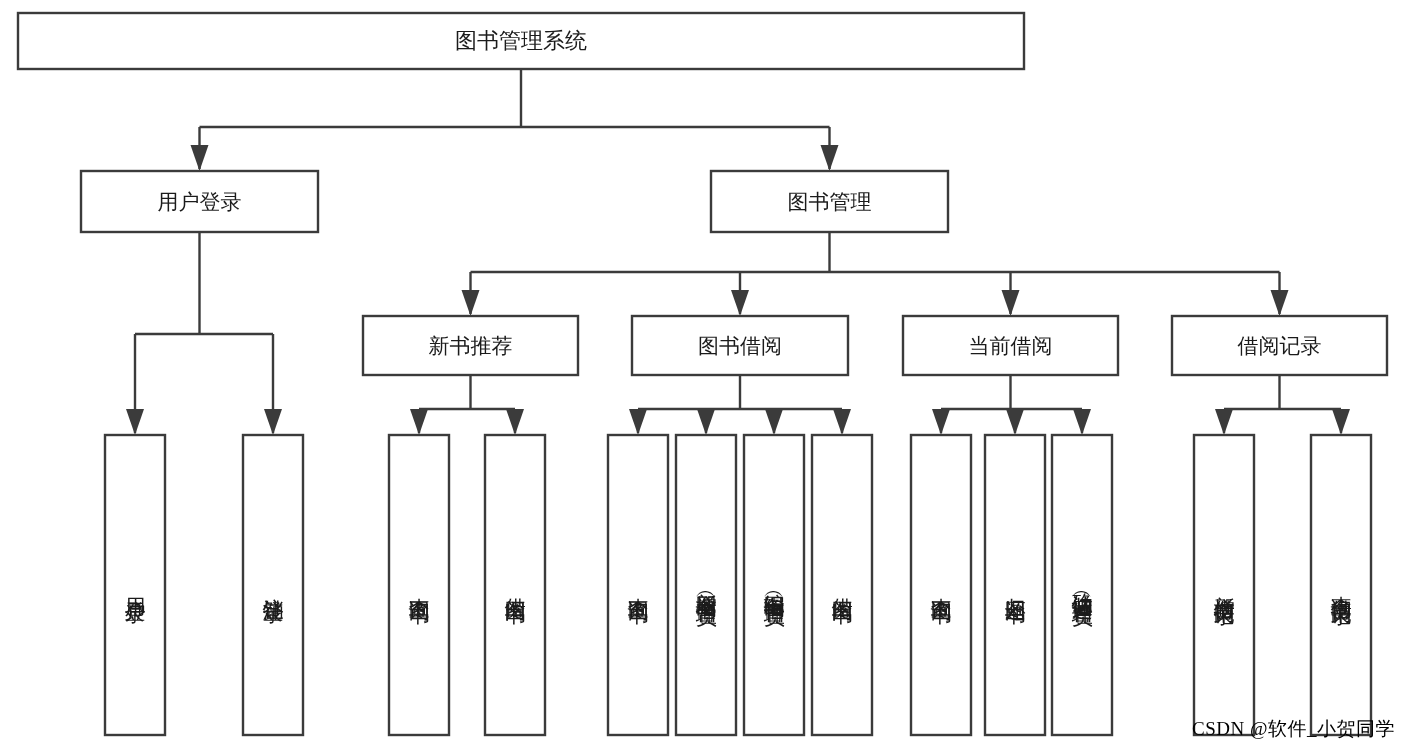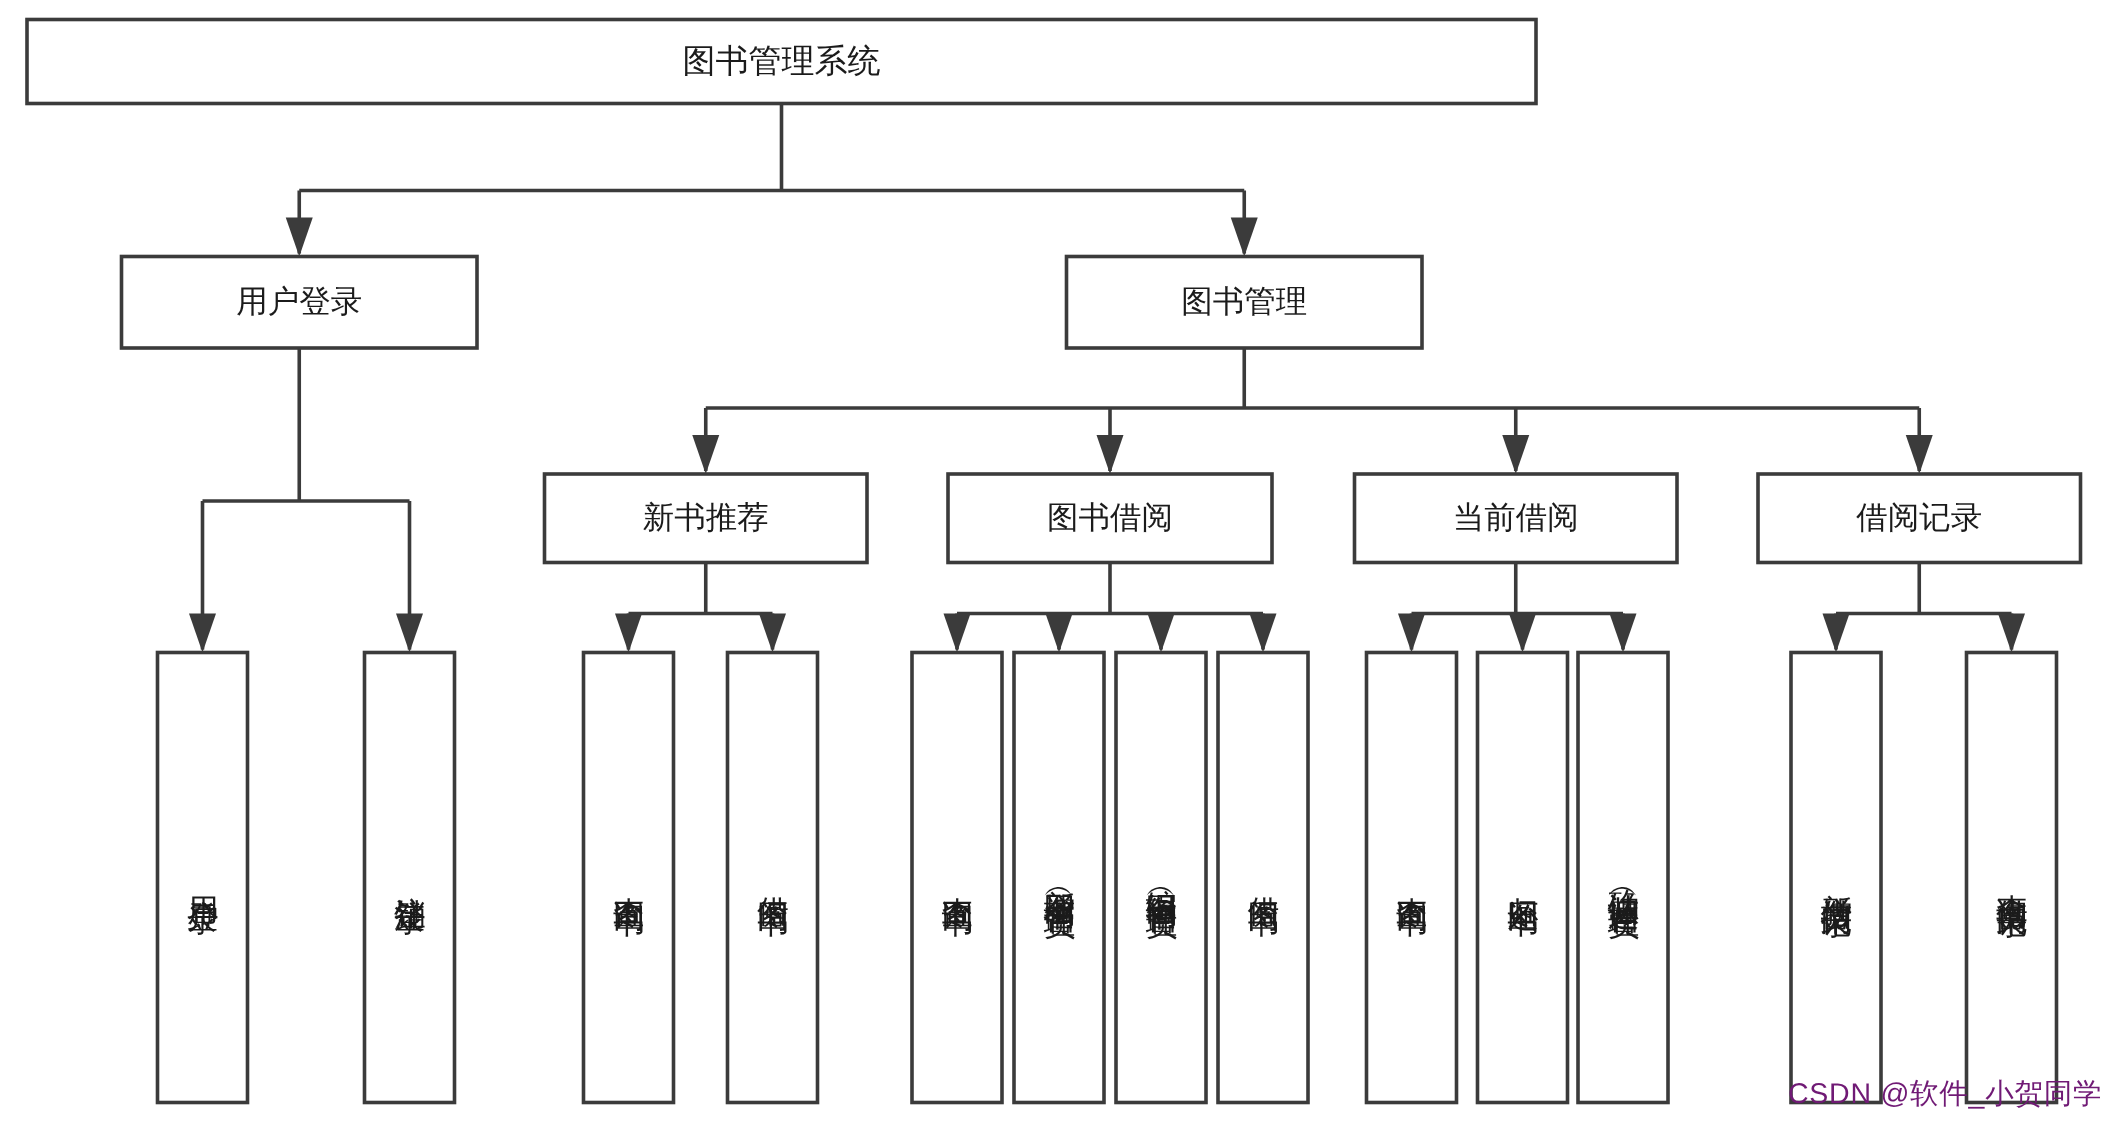--- a/index.html
+++ b/index.html
@@ -66,23 +66,23 @@
     font-family: "DejaVu Sans", "Liberation Sans", sans-serif;
     font-size: 21px;
     line-height: 1.08;
     letter-spacing: 2px;
     color: #1b1b1b;
     white-space: nowrap;
     text-align: center;
   }
   .watermark {
     position: absolute;
-    font-family: Liberation Sans, sans-serif;
+    font-family: Liberation Serif, serif;
     font-size: 19px;
-    color: #701a75;
+    color: #000000;
     white-space: nowrap;
     letter-spacing: 0.5px;
   }
 </style>
 </head>
 <body>
 
 <div id="diagram-root">
 
   <svg class="flowchart" viewBox="0 0 1405 747">

